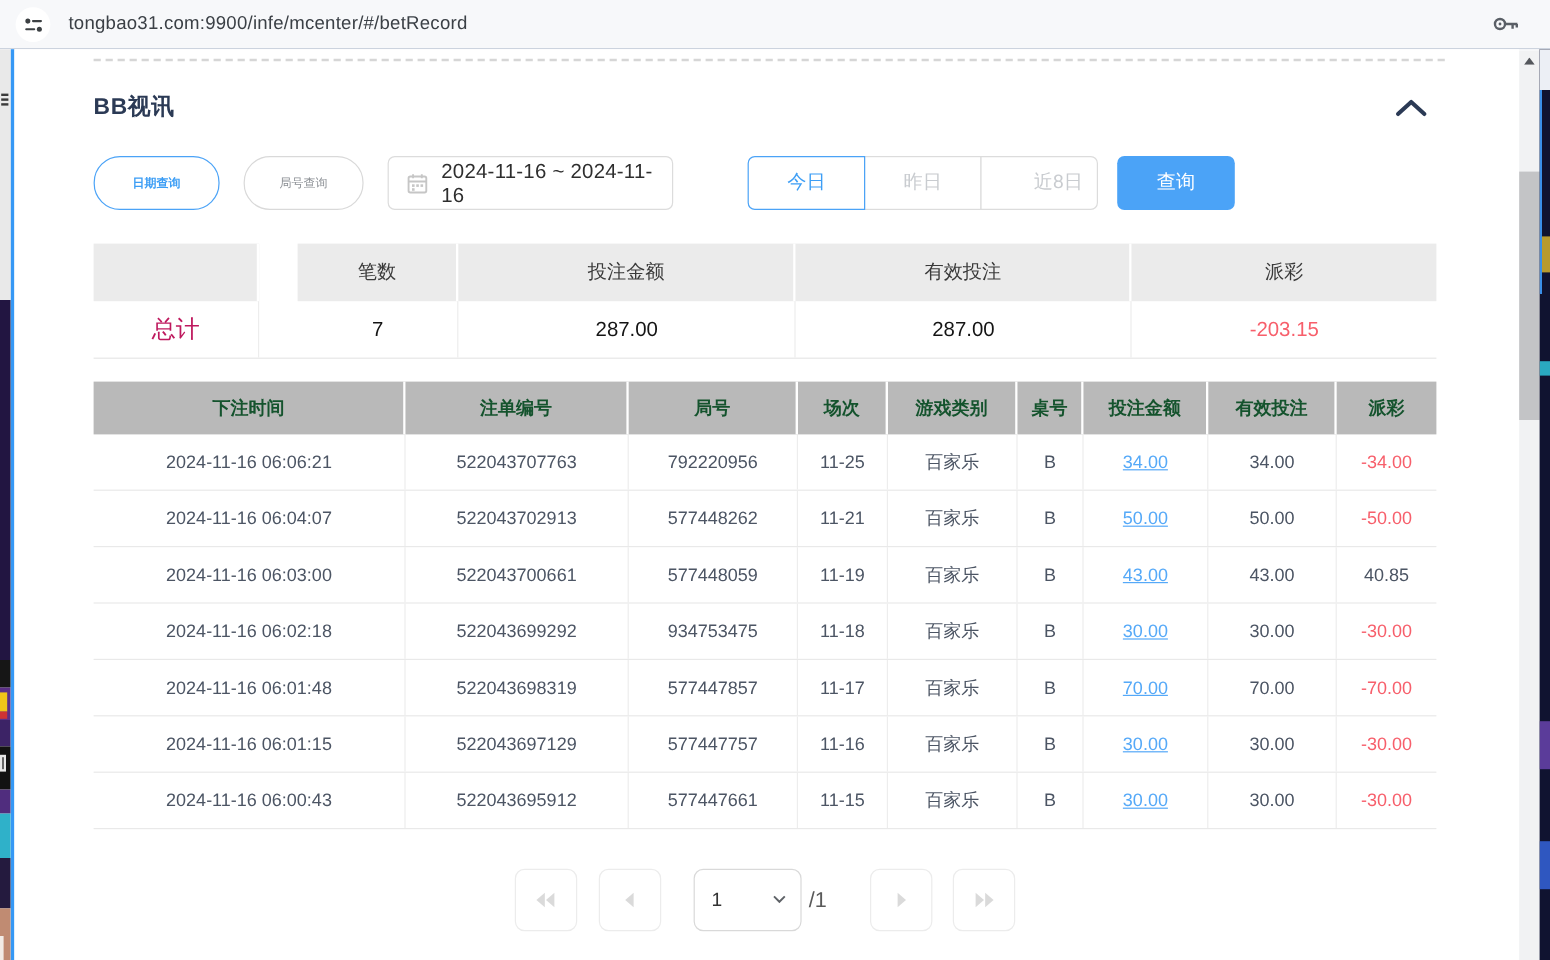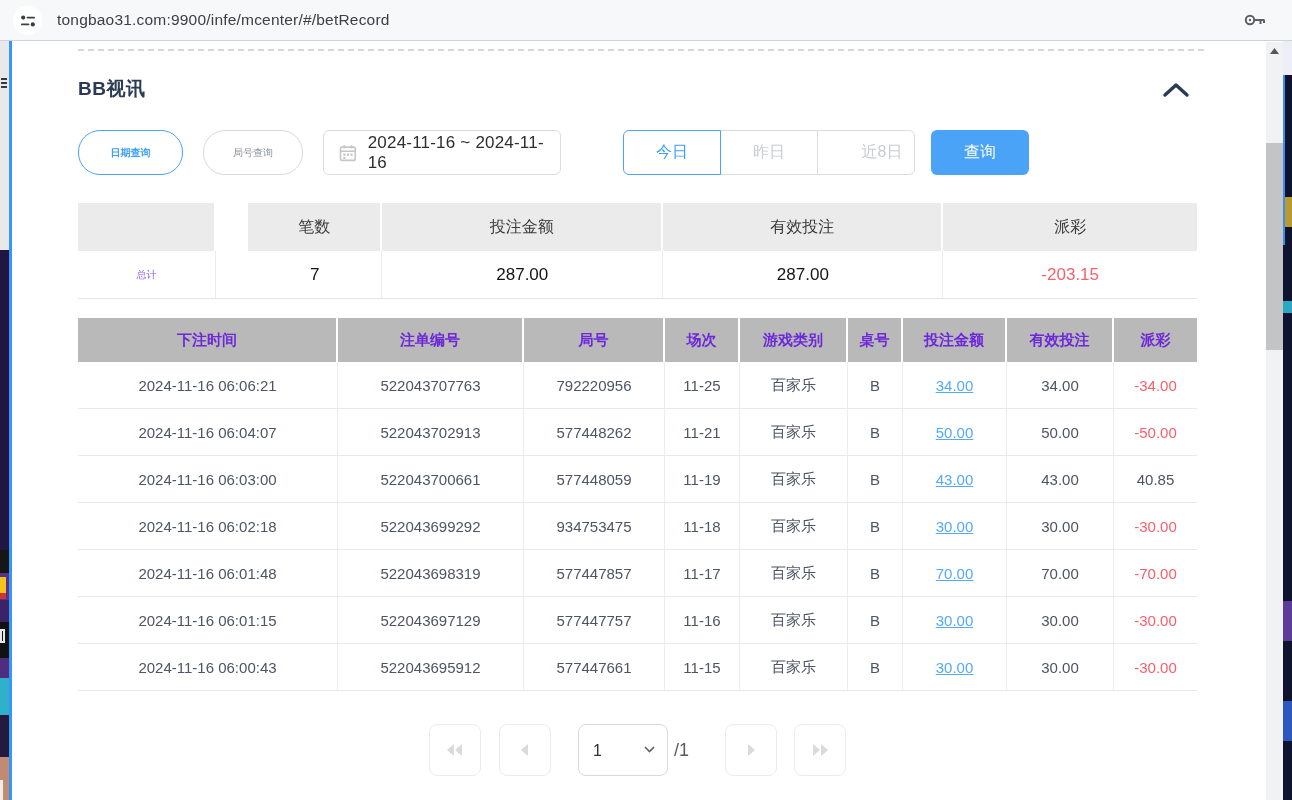--- a/index.html
+++ b/index.html
@@ -64,26 +64,26 @@
   .sumtable { position:absolute; left:66px; top:162px; width:1119px; }
   .sum-hrow { display:flex; height:48px; }
   .sum-hcell { background:#ebebeb; color:#3a3a3a; font-size:16px;
                display:flex; align-items:center; justify-content:center; border-right:2px solid #fff; }
   .sum-hcell:last-child { border-right:none; }
   .sum-brow { display:flex; height:48px; border-bottom:1px solid #e6e6e6; }
   .sum-bcell { display:flex; align-items:center; justify-content:center;
                font-size:17px; color:#141414; border-right:1px solid #ededed; }
   .sum-bcell:last-child { border-right:none; }
   .sc0{width:141px;} .sc1{width:137px;margin-left:32px;} .sc2{width:287px;} .sc3{width:286px;} .sc4{width:259px;}
-  .sum-bcell.label { font-size:10px; color:#8b5cf6; }
+  .sum-bcell.label { font-size:20px; color:#be185d; }
 
   
   .bettable { position:absolute; left:66px; top:277px; width:1119px; }
   .bt-hrow { display:flex; height:44px; }
-  .bt-hcell { background:#b9b9b9; color:#6d28d9; font-size:15px; font-weight:700;
+  .bt-hcell { background:#b9b9b9; color:#14532d; font-size:15px; font-weight:700;
               display:flex; align-items:center; justify-content:center; border-right:2px solid #fff; }
   .bt-hcell:last-child { border-right:none; }
   .bt-row { display:flex; height:47px; border-bottom:1px solid #e9e9e9; }
   .bt-cell { display:flex; align-items:center; justify-content:center;
              font-size:15px; color:#4c5564; border-right:1px solid #ededed; }
   .bt-cell:last-child { border-right:none; }
   .c0{width:260px;} .c1{width:186px;text-align:right;} .c2{width:141px;} .c3{width:75px;} .c4{width:108px;}
   .c5{width:55px;}  .c6{width:104px;} .c7{width:107px;} .c8{width:83px;}
   .bet-link { color:#55a9f8; text-decoration:underline; cursor:pointer; }
   .neg { color:#f75f6b !important; }

